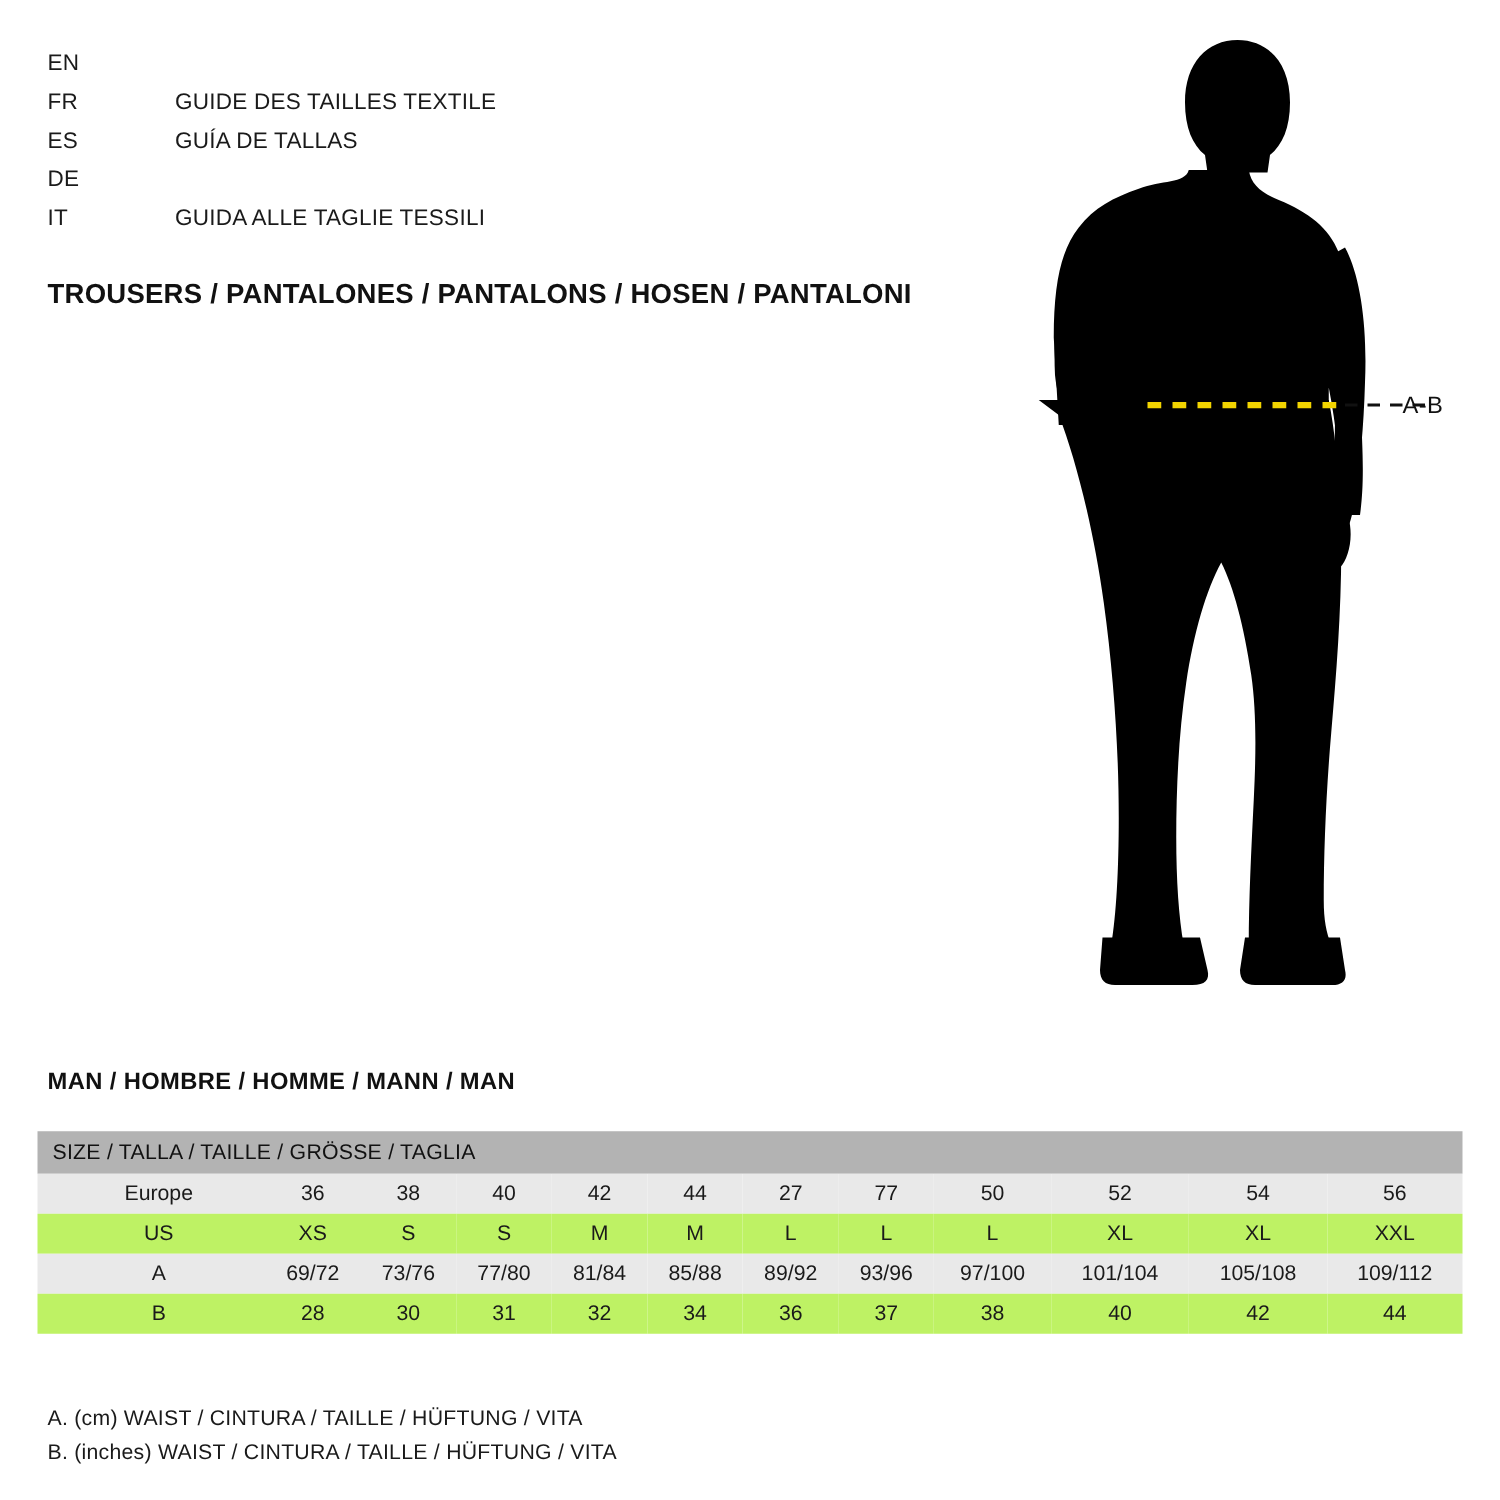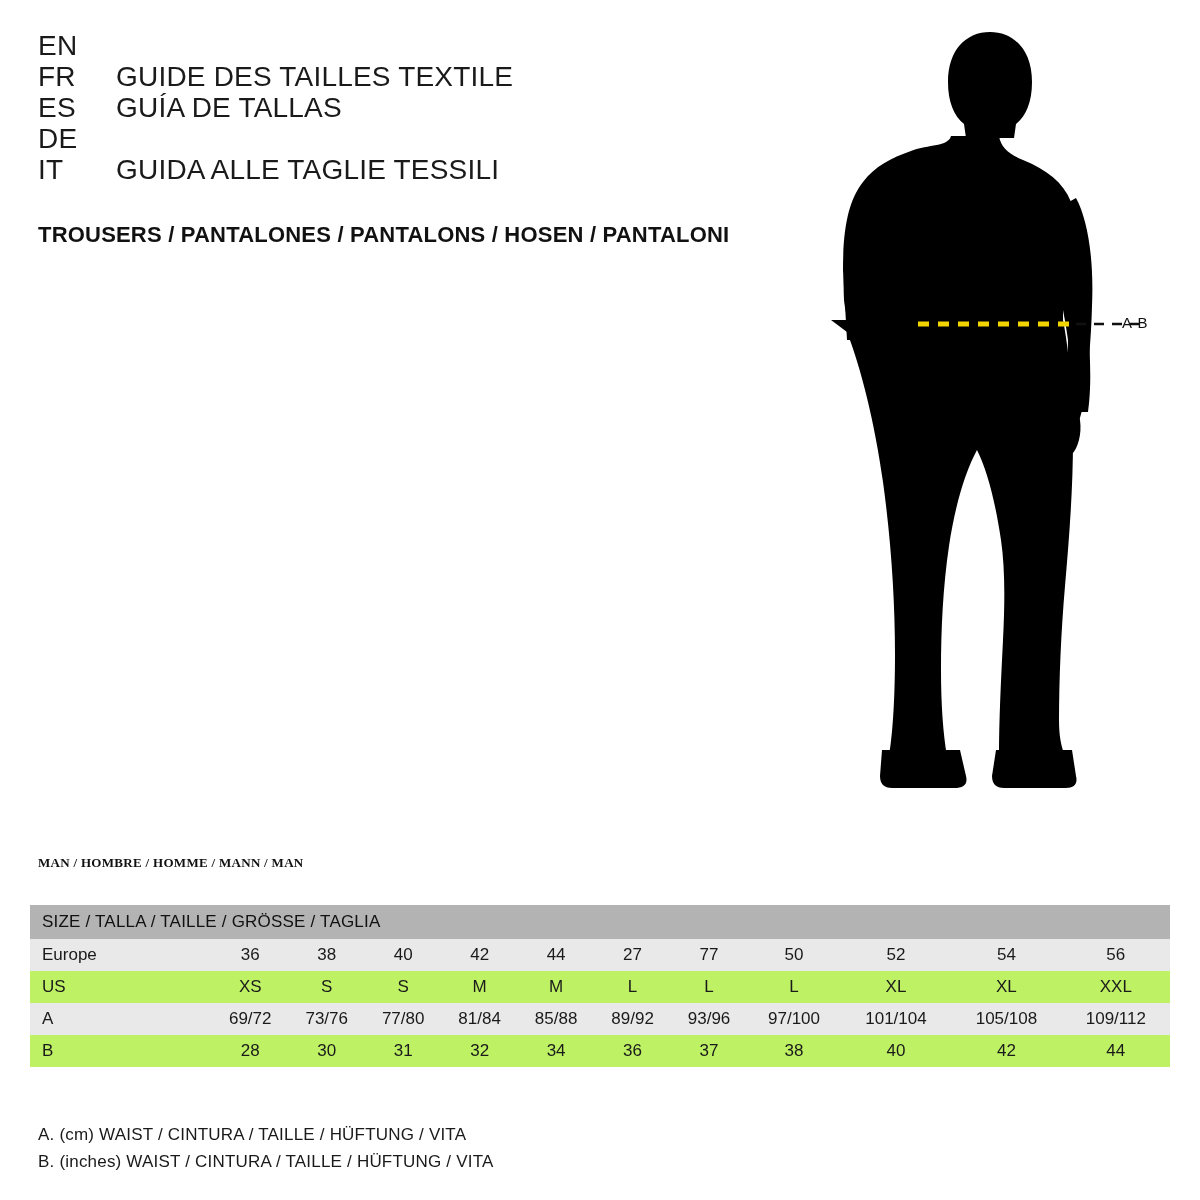--- a/index.html
+++ b/index.html
@@ -18,24 +18,25 @@
 
   
   .lang-block {
     position: absolute;
     top: 30px;
     left: 38px;
     width: 760px;
   }
   .lang-row {
     display: flex;
-    align-items: center;
+    align-items: flex-end;
     height: 31px;
-    font-size: 28px;
-    letter-spacing: 0.2px;
+    font-size: 18px;
+    letter-spacing: 0.2px;
+    gap: 24px;
   }
   .lang-code {
     width: 78px;
     flex: 0 0 78px;
     color: #1a1a1a;
   }
   .lang-text {
     color: #1a1a1a;
   }
   .garment-line {
@@ -56,35 +57,34 @@
     width: 400px;
     height: 780px;
   }
   .figure-wrap svg {
     display: block;
   }
   .ab-label {
     position: absolute;
     left: 1122px;
     top: 314px;
-    font-size: 15px;
+    font-size: 19px;
     color: #111111;
     letter-spacing: 0.3px;
   }
 
   
   .section-title {
     position: absolute;
     top: 855px;
     left: 38px;
-    font-size: 13px;
+    font-size: 19px;
     font-weight: bold;
     letter-spacing: 0.3px;
     color: #111111;
-    font-family: Liberation Serif, serif;
   }
 
   
   .table-wrap {
     position: absolute;
     top: 905px;
     left: 30px;
     width: 1140px;
   }
   table.size-table {
@@ -106,21 +106,21 @@
     text-align: left;
     padding-left: 12px;
     font-size: 17px;
     height: 34px;
     letter-spacing: 0.2px;
     color: #111111;
   }
   table.size-table tr.band-light td { background: #e9e9e9; }
   table.size-table tr.band-white td { background: #bef264; }
   table.size-table td.rowlabel {
-    text-align: left;
+    text-align: center;
     padding-left: 12px;
     width: 170px;
   }
 
   
   .footnotes {
     position: absolute;
     top: 1110px;
     left: 38px;
     font-size: 17px;

